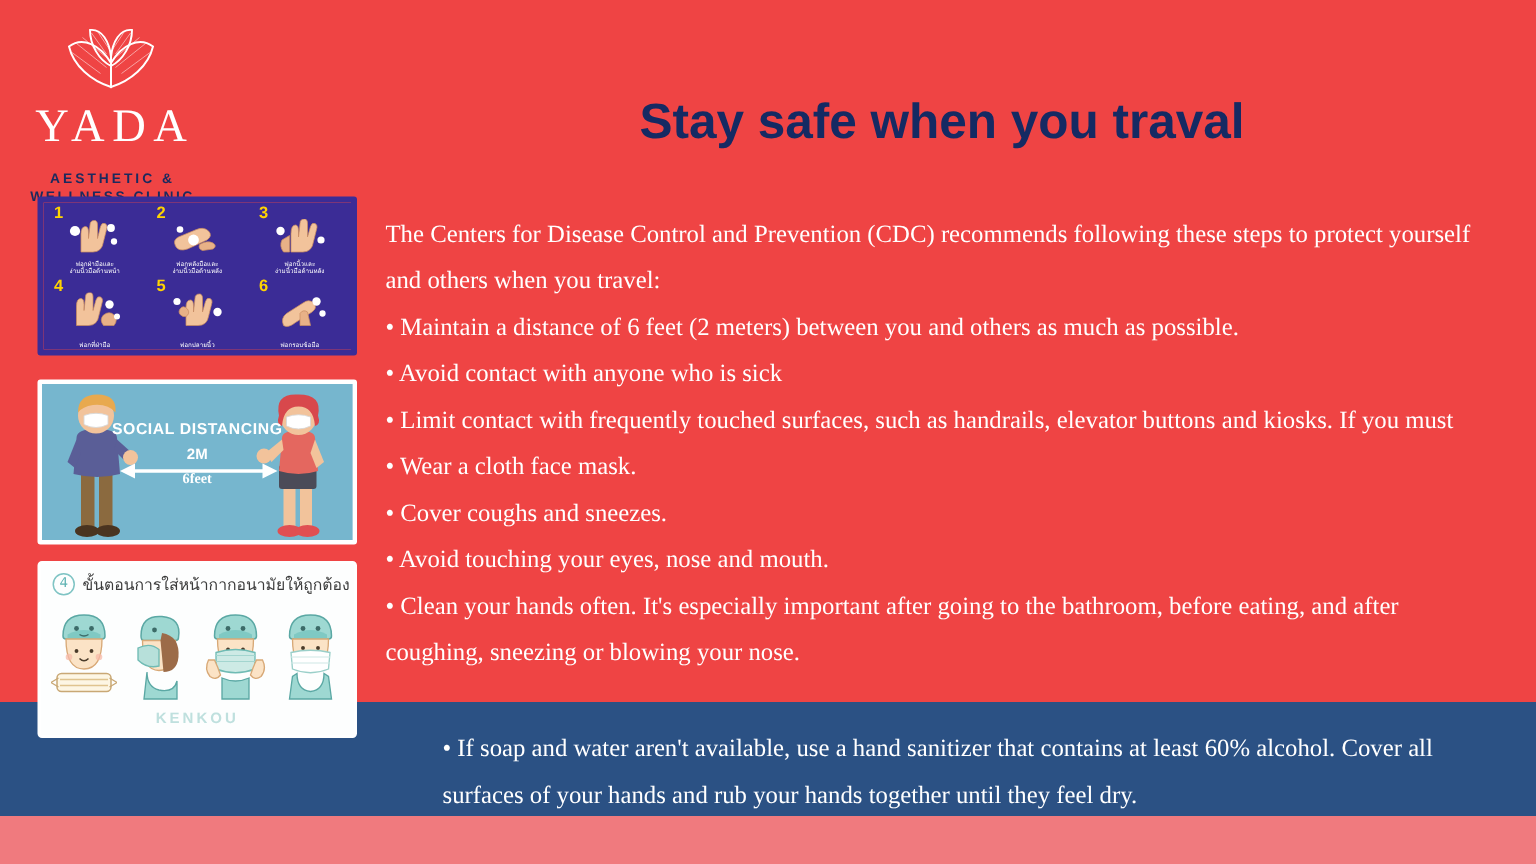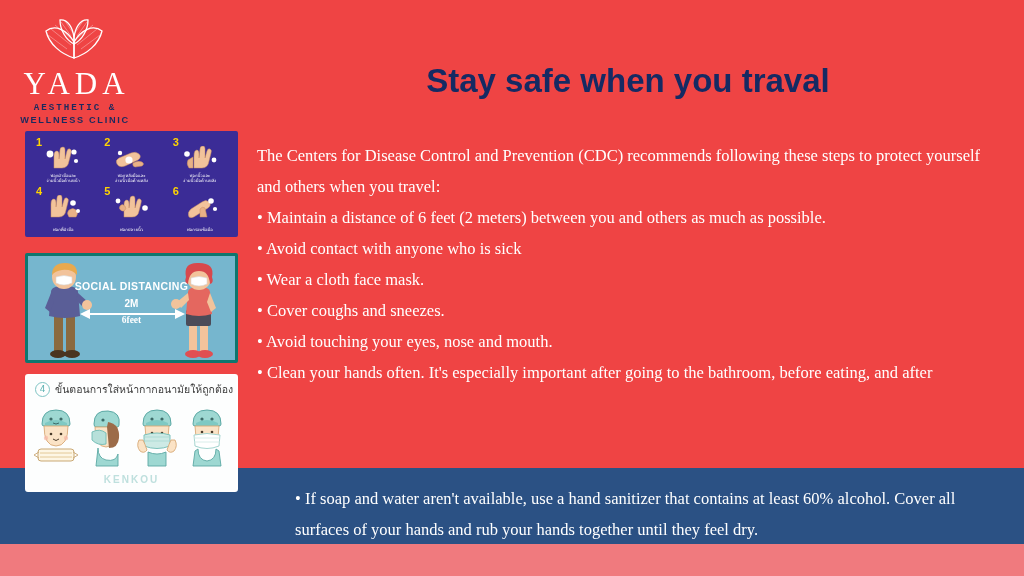--- a/index.html
+++ b/index.html
@@ -47,26 +47,26 @@
   .logo-word {
     font-family: "Liberation Serif", serif;
     font-size: 31px;
     letter-spacing: 5px;
     color: #FFFFFF;
     line-height: 1.0;
     text-indent: 5px;
     font-weight: 400;
   }
   .logo-sub1 {
-    font-family: Liberation Mono, monospace;
+    font-family: Liberation Sans, sans-serif;
     font-size: 9.2px;
     font-weight: bold;
     letter-spacing: 2.0px;
     color: #1B2A5E;
-    margin-top: 3px;
+    margin-top: 15px;
     text-indent: 2px;
   }
   .logo-sub2 {
     font-family: "Liberation Sans", sans-serif;
     font-size: 9.2px;
     font-weight: bold;
     letter-spacing: 1.7px;
     color: #1B2A5E;
     margin-top: 2px;
     text-indent: 2px;
@@ -149,21 +149,21 @@
     font-size: 4.2px;
     color: #FFFFFF;
     line-height: 5.2px;
   }
 
   
   #socdist {
     left: 25px; top: 253px;
     width: 213px; height: 110px;
     background: #76B6CE;
-    border: 3px solid #0f766e;
+    border: 3px solid #ffffff;
     border-radius: 2px;
   }
   .sd-inner { position: relative; width: 100%; height: 100%; background: #76B6CE; }
   .sd-title {
     position: absolute; left: 0; right: 0; top: 24px;
     text-align: center;
     font-family: "Liberation Sans", sans-serif;
     font-size: 10.5px; font-weight: bold;
     color: #FFFFFF; letter-spacing: 0.4px;
   }
@@ -244,24 +244,26 @@
     <div class="logo-sub2">WELLNESS CLINIC</div>
   </div>
 
   <div class="slide-title">Stay safe when you traval</div>
 
   <div class="body-copy">
     <p>The Centers for Disease Control and Prevention (CDC) recommends following these steps to protect yourself</p>
     <p>and others when you travel:</p>
     <p>• Maintain a distance of 6 feet (2 meters) between you and others as much as possible.</p>
     <p>• Avoid contact with anyone who is sick</p>
+    <p>• Limit contact with frequently touched surfaces, such as handrails, elevator buttons and kiosks. If you must</p>
     <p>• Wear a cloth face mask.</p>
     <p>• Cover coughs and sneezes.</p>
     <p>• Avoid touching your eyes, nose and mouth.</p>
     <p>• Clean your hands often. It's especially important after going to the bathroom, before eating, and after</p>
+    <p>coughing, sneezing or blowing your nose.</p>
   </div>
 
   <div class="footer-copy">
     <p>• If soap and water aren't available, use a hand sanitizer that contains at least 60% alcohol. Cover all</p>
     <p>surfaces of your hands and rub your hands together until they feel dry.</p>
   </div>
 
   <div class="img-card" id="handwash">
     <div class="hw-grid">
 

